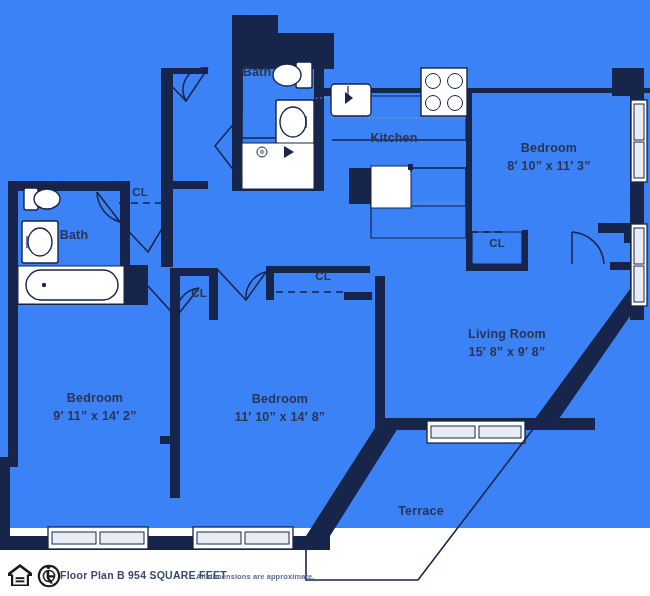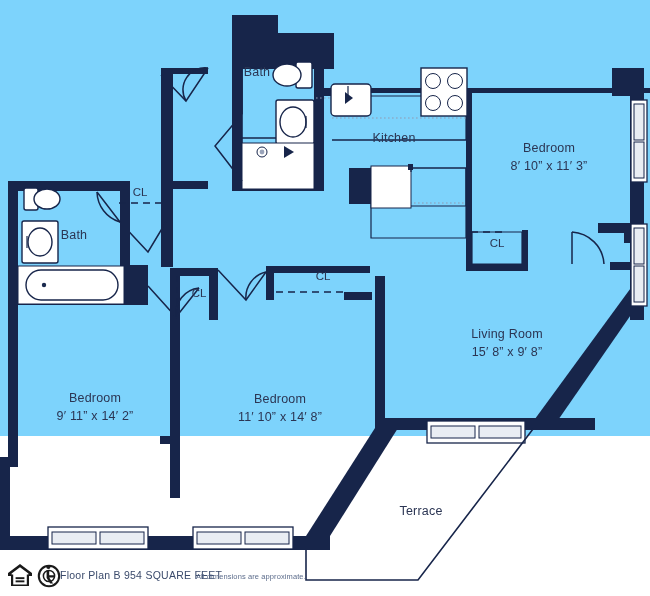--- a/index.html
+++ b/index.html
@@ -2,21 +2,21 @@
 <html><head>
 <meta charset="utf-8">
 <style>
   html,body{margin:0;padding:0;background:#ffffff;}
   body{
     width:650px;height:596px;
     font-family:"Liberation Sans", sans-serif;
     color:#1d2a4d;
     overflow:hidden;
   }
-  #plan-root{position:relative;width:650px;height:436px;background:#7dd3fc;}
+  #plan-root{position:relative;width:650px;height:528px;background:#3b82f6;font-weight:bold;}
   svg#floorplan{position:absolute;left:0;top:0;width:650px;height:596px;display:block;}
   .room-label{
     font-family:"Liberation Sans", sans-serif;
     fill:#2b3553;
     font-size:12.5px;
     text-anchor:middle;
     letter-spacing:.2px;
   }
   .room-dim{
     font-family:"Liberation Sans", sans-serif;

